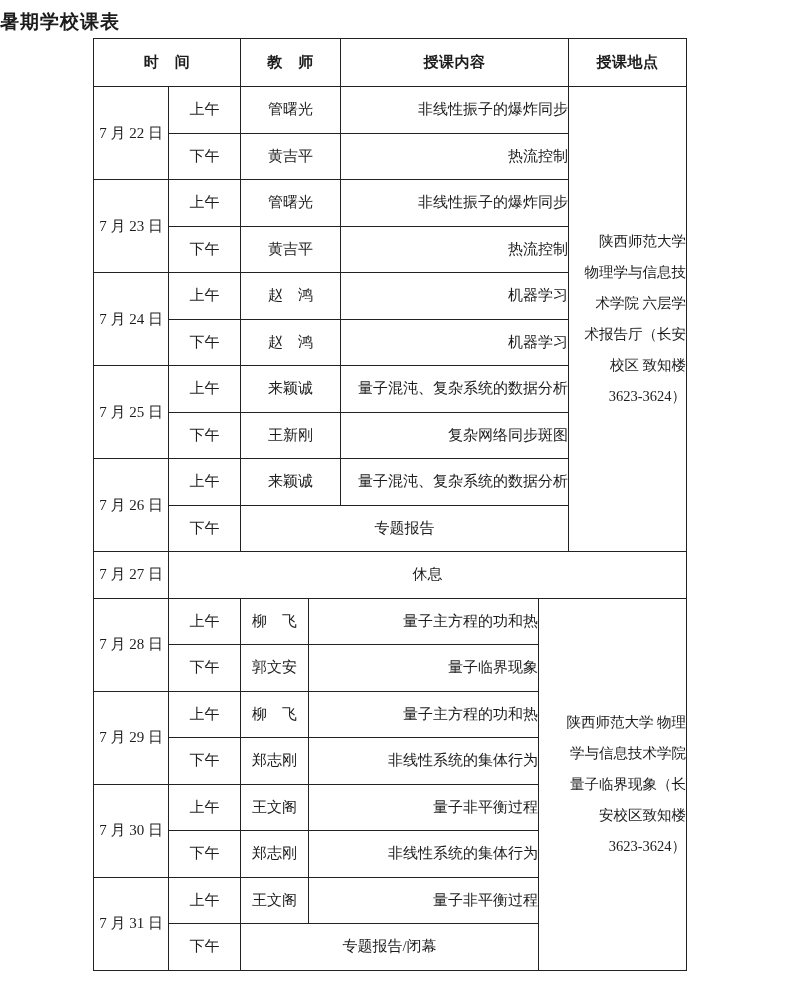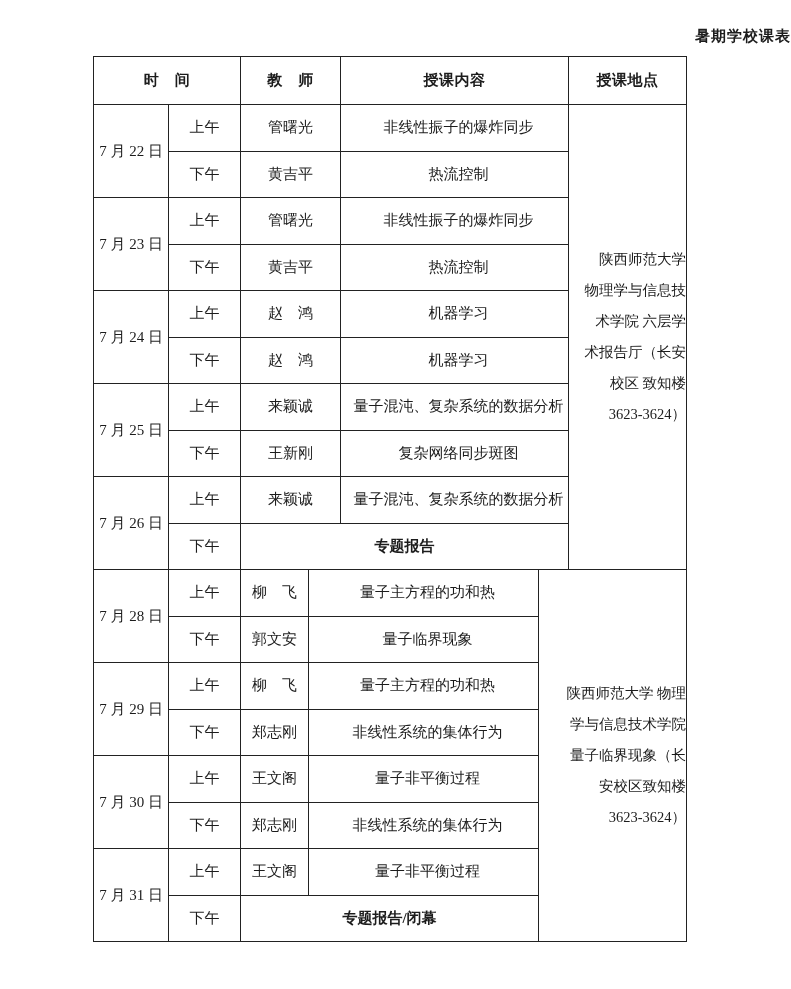--- a/index.html
+++ b/index.html
@@ -5,46 +5,46 @@
   html, body {
     margin: 0; padding: 0;
     width: 791px; height: 989px;
     background: #ffffff;
     font-family: "Liberation Serif", "DejaVu Serif", serif;
     color: #1c1c1c;
     overflow: hidden;
   }
   .page { position: relative; width: 791px; height: 989px; }
   .doc-title {
-    padding-top: 27px;
+    padding-top: 9px;
     height: 25px;
-    text-align: right;
-    font-size: 15px;
+    text-align: left;
+    font-size: 19px;
     font-weight: bold;
     letter-spacing: 1px;
   }
   .tablewrap { margin-left: 93px; margin-top: 4px; width: 594px; }
   table {
     border-collapse: collapse;
     table-layout: fixed;
     width: 593px;
   }
   td {
     border: 1px solid #222222;
     text-align: center;
     vertical-align: middle;
     font-size: 15px;
     padding: 0;
     overflow: hidden;
   }
   tr.hdr td { height: 47px; font-weight: bold; letter-spacing: 0.5px; margin-top: 24px; }
   tr.r td { height: 45.5px; }
   td.teacher { font-weight: normal; }
-  td.content { text-align: center; padding-left: 8px; }
-  td.special { font-weight: bold; }
+  td.content { text-align: right; padding-left: 8px; }
+  td.special { font-weight: normal; }
   td.loc {
     text-align: right;
     padding-left: 7px;
     font-size: 14.5px;
     vertical-align: middle;
   }
   .loc-line { height: 31px; line-height: 31px; white-space: nowrap; }
   .t2, .t3 { margin-top: -1px; }
 </style>
 </head>
@@ -134,20 +134,32 @@
           <td class="teacher">来颖诚</td>
           <td class="content">量子混沌、复杂系统的数据分析</td>
         </tr>
         <tr class="r">
           <td>下午</td>
           <td class="special" colspan="2">专题报告</td>
         </tr>
       </tbody>
     </table>
 
+    <table class="t2">
+      <colgroup>
+        <col style="width:75px">
+          <col style="width:518px">
+      </colgroup>
+      <tbody>
+        <tr class="r">
+          <td>7 月 27 日</td>
+          <td>休息</td>
+        </tr>
+      </tbody>
+    </table>
 
     <table class="t3">
       <colgroup>
         <col style="width:75px">
           <col style="width:72px">
           <col style="width:68px">
           <col style="width:230px">
           <col style="width:148px">
       </colgroup>
       <tbody>

